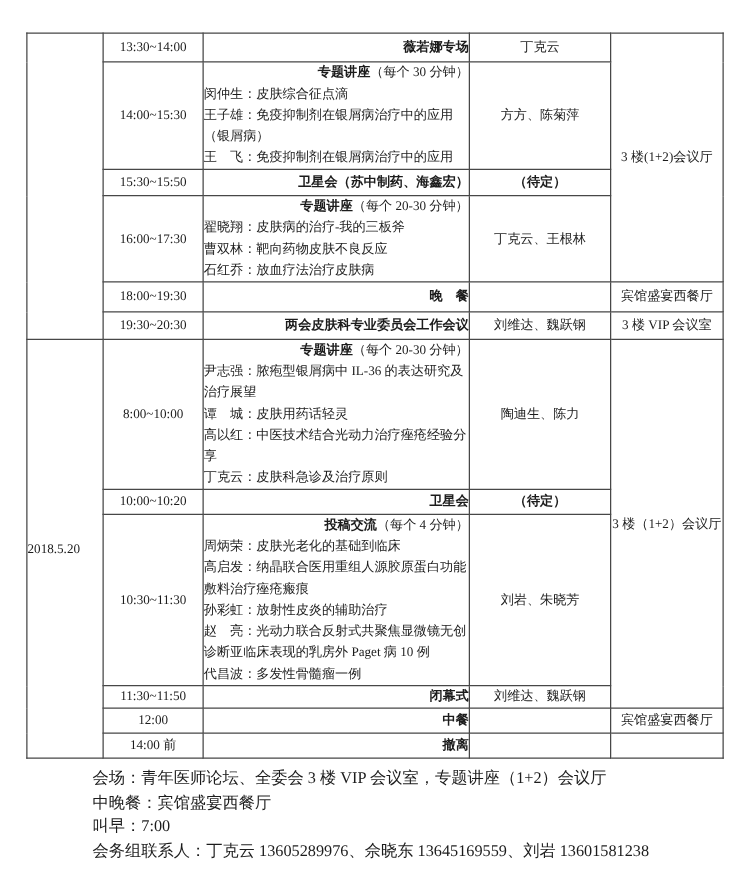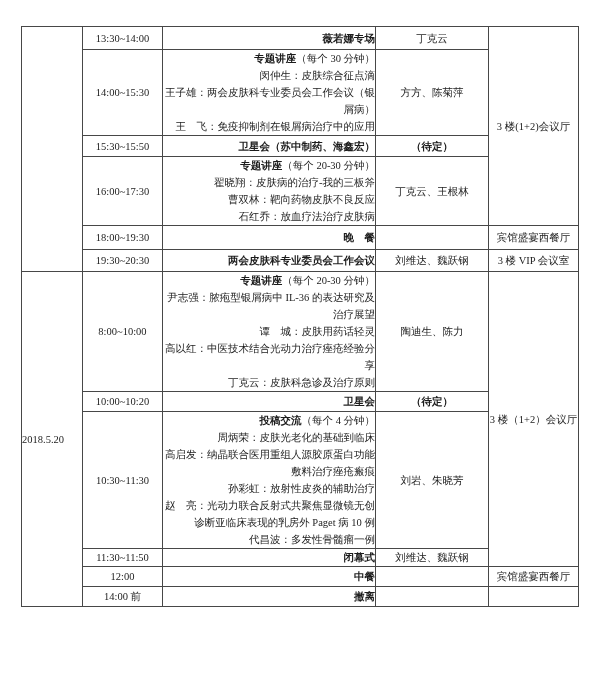--- a/index.html
+++ b/index.html
@@ -20,21 +20,21 @@
   col.c-event{width:213px}
   col.c-speak{width:113px}
   col.c-loc{width:90px}
   td.td-date{}
   td.td-time{text-align:center;white-space:nowrap;}
   td.td-content{padding:2px 4px;}
   td.td-speaker{text-align:center;}
   td.td-loc{text-align:center;margin-left:22px;}
   .c-title{text-align:right;font-weight:bold;}
   .c-title .note{font-weight:normal;}
-  .c-item{text-align:right;}
+  .c-item{text-align:left;}
   .bold{font-weight:bold;}
   tr.r1{height:23px} tr.r2{height:84px} tr.r3{height:21px} tr.r4{height:68px}
   tr.r5{height:24px} tr.r6{height:22px} tr.r7{height:109px} tr.r8{height:20px}
   tr.r9{height:137px} tr.r10{height:15px} tr.r11{height:20px} tr.r12{height:20px}
   .footer{
     position:absolute;left:74px;top:612px;width:500px;
     font-size:13px;line-height:19.5px;color:#1c1c1c;
   }
 </style>
 </head>
@@ -60,21 +60,21 @@
       </td>
       <td class="td-speaker">丁克云</td>
       <td class="td-loc" rowspan="4">3 楼(1+2)会议厅</td>
     </tr>
 
     <tr class="r2">
       <td class="td-time">14:00~15:30</td>
       <td class="td-content">
         <div class="c-title"><span class="bold">专题讲座</span><span class="note">（每个 30 分钟）</span></div>
         <div class="c-item">闵仲生：皮肤综合征点滴</div>
-        <div class="c-item">王子雄：两会皮肤科专业委员会工作会议（银屑病）</div>
+        <div class="c-item">王子雄：免疫抑制剂在银屑病治疗中的应用（银屑病）</div>
         <div class="c-item">王　飞：免疫抑制剂在银屑病治疗中的应用</div>
       </td>
       <td class="td-speaker">方方、陈菊萍</td>
     </tr>
 
     <tr class="r3">
       <td class="td-time">15:30~15:50</td>
       <td class="td-content">
         <div class="c-title">卫星会（苏中制药、海鑫宏）</div>
       </td>
@@ -166,14 +166,20 @@
       <td class="td-time">14:00 前</td>
       <td class="td-content">
         <div class="c-title">撤离</div>
       </td>
       <td class="td-speaker"></td>
       <td class="td-loc"></td>
     </tr>
   </tbody>
     </table>
 
+  <div class="footer">
+    <div>会场：青年医师论坛、全委会 3 楼 VIP 会议室，专题讲座（1+2）会议厅</div>
+    <div>中晚餐：宾馆盛宴西餐厅</div>
+    <div>叫早：7:00</div>
+    <div>会务组联系人：丁克云 13605289976、佘晓东 13645169559、刘岩 13601581238</div>
+  </div>
 
 </div>
 
 </body></html>

